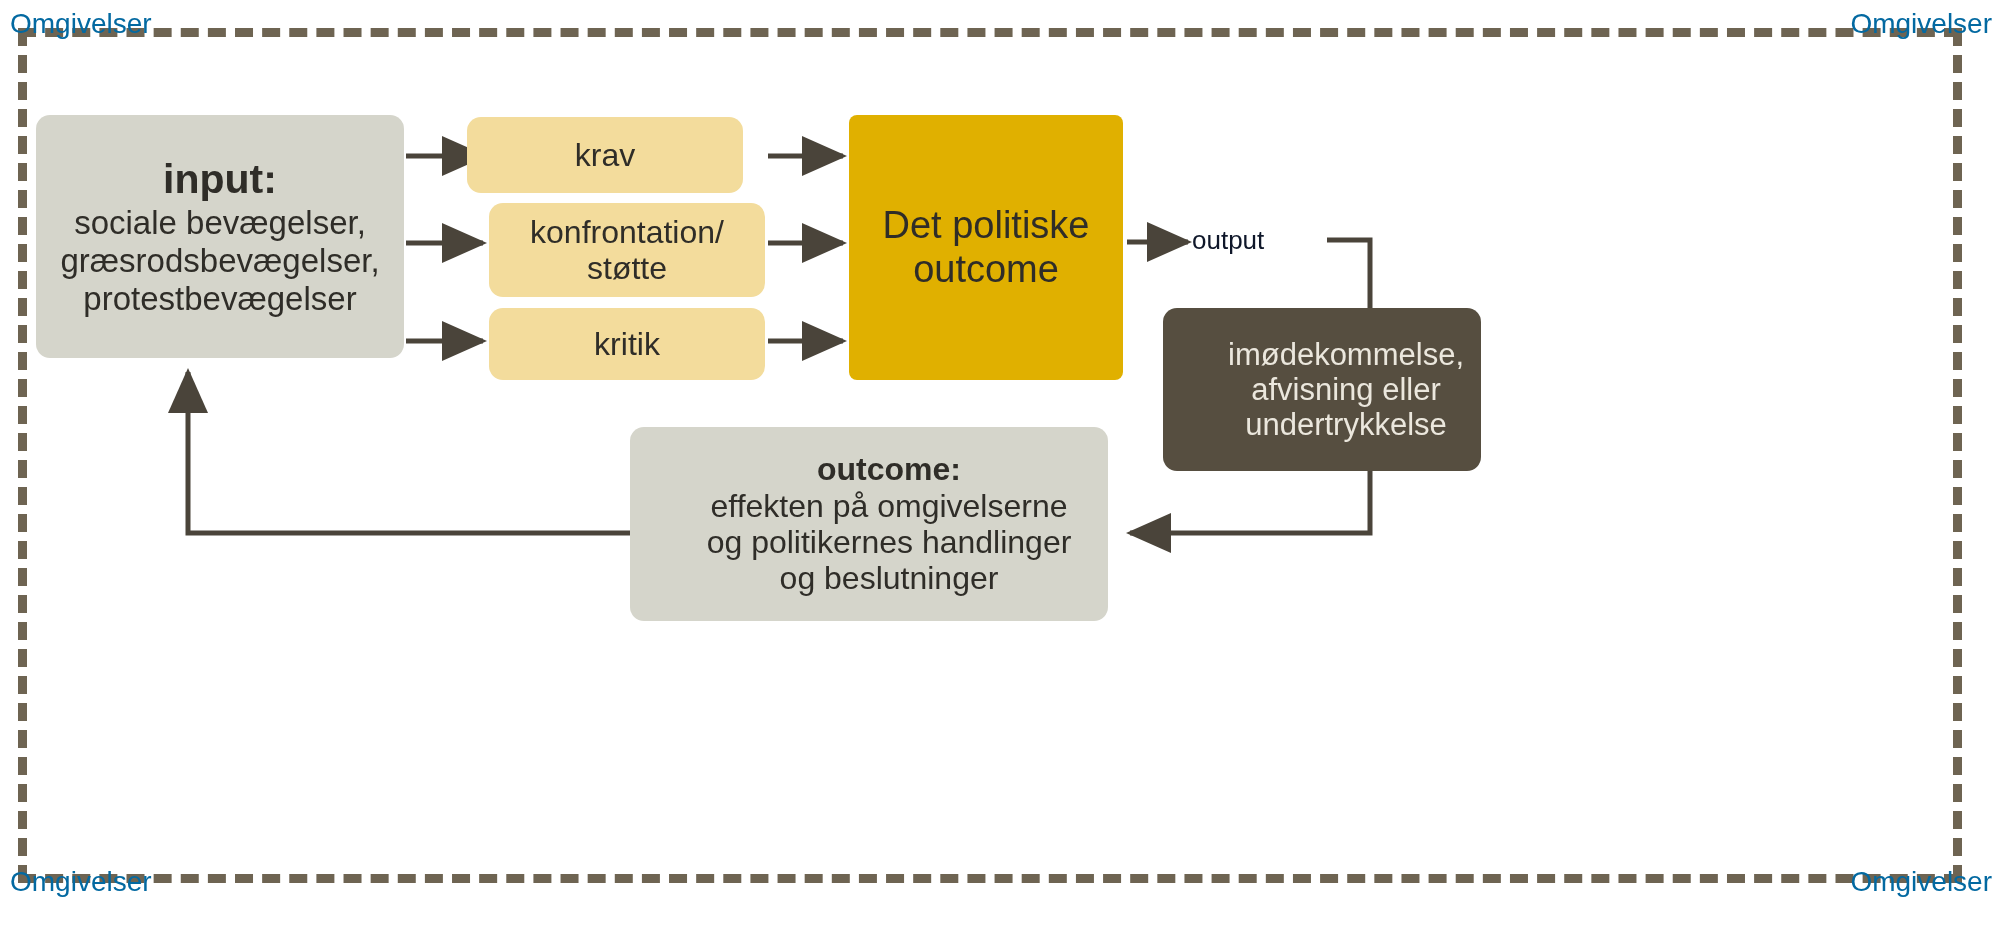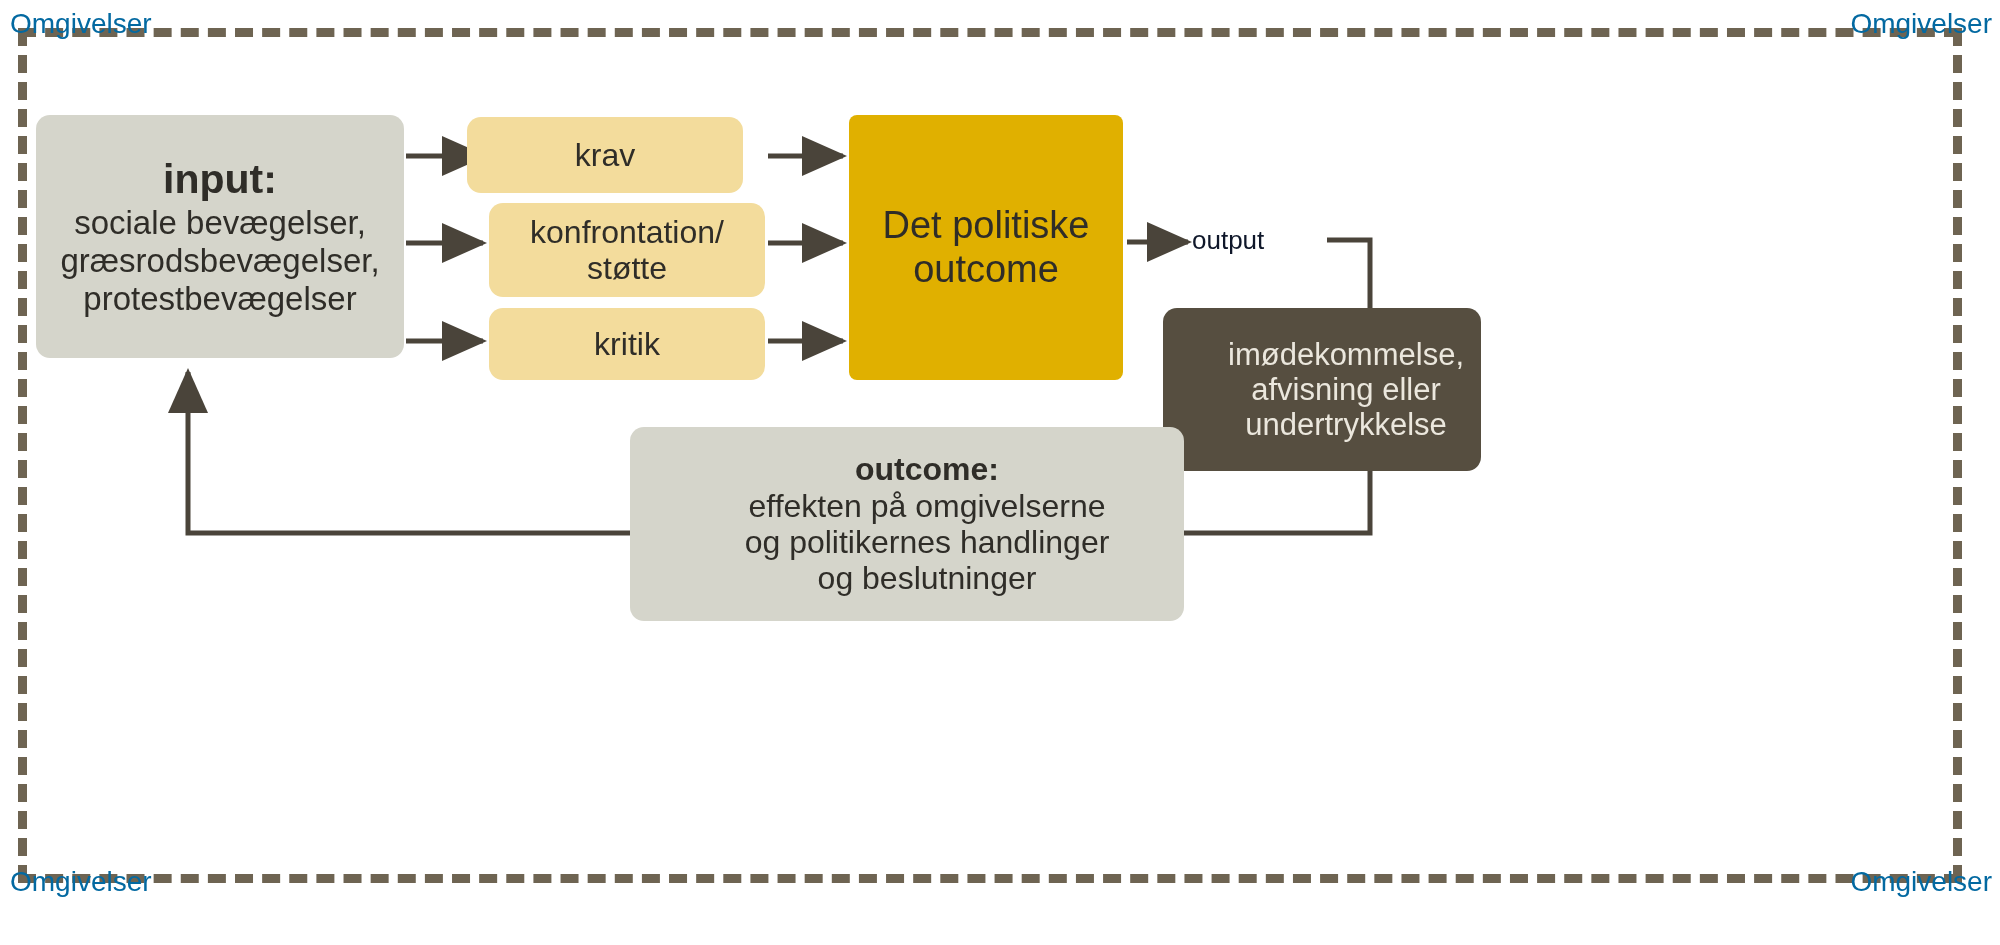--- a/index.html
+++ b/index.html
@@ -94,21 +94,21 @@
     background: #564e40;
     color: #ebe7dd;
     font-size: 31px;
     border-radius: 14px;
     padding-left: 48px;
   }
 
   
   #node-outcome {
     left: 630px; top: 427px;
-    width: 554px; height: 194px;
+    width: 478px; height: 194px;
     background: #d5d5cb;
     font-size: 32px;
     border-radius: 14px;
     padding-left: 40px;
   }
   #node-outcome .hd { font-size: 32px; }
 
   
   .free-label {
     position: absolute;

